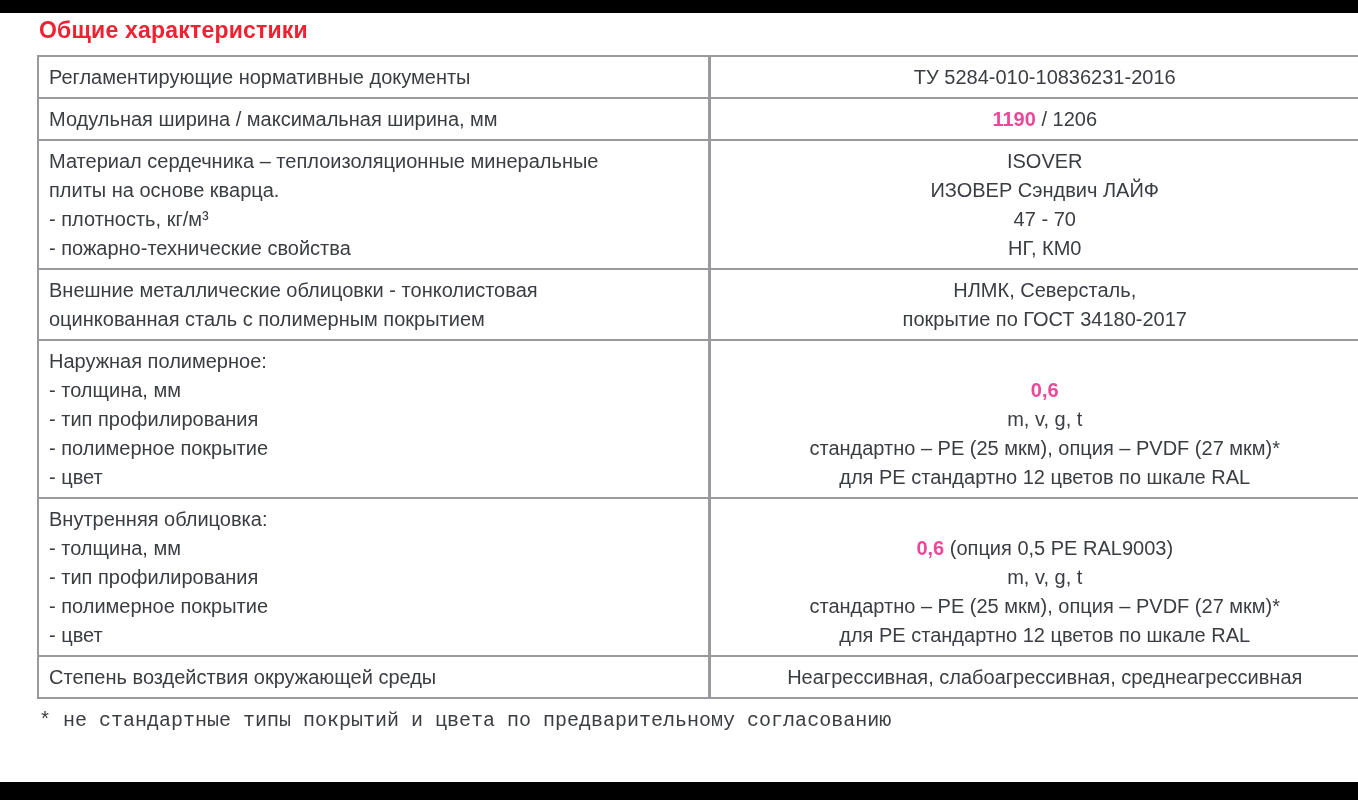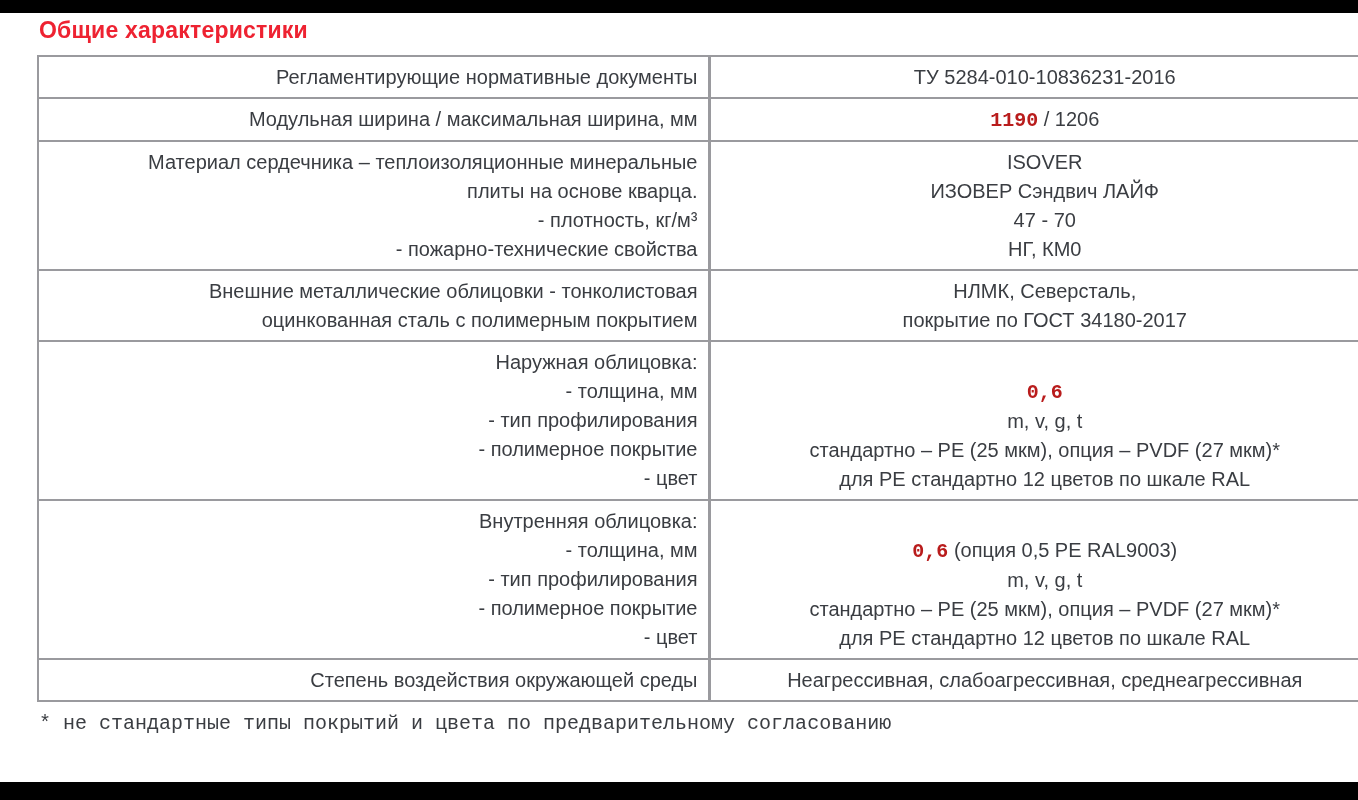--- a/index.html
+++ b/index.html
@@ -43,28 +43,28 @@
   table.spec-table td{
     border:2px solid var(--border);
     vertical-align:top;
     padding:6px 10px 5px 10px;
     font-size:20px;
     line-height:29px;
   }
   table.spec-table td.left{
     width:50%;
     border-right:3px solid var(--border);
-    text-align:right;
+    text-align:left;
   }
   table.spec-table td.right{
     width:50%;
     text-align:center;
   }
   .line{white-space:nowrap;}
-  .bold{font-weight:700;color:#b91c1c;font-family:Liberation Mono, monospace;}
+  .bold{font-weight:700;color:#ec4899;}
   .footnote{
     font-size:20px;
     margin:10px 0 0 10px;
     font-family:Liberation Mono, monospace;
   }
 </style>
 </head>
 <body>
 
 <div class="top-bar"></div>
@@ -109,21 +109,21 @@
             <div class="line"><span>Внешние металлические облицовки - тонколистовая</span></div>
             <div class="line"><span>оцинкованная сталь с полимерным покрытием</span></div>
           </td>
           <td class="right">
             <div class="line"><span>НЛМК, Северсталь,</span></div>
             <div class="line"><span>покрытие по ГОСТ 34180-2017</span></div>
           </td>
         </tr>
         <tr>
           <td class="left">
-            <div class="line"><span>Наружная облицовка:</span></div>
+            <div class="line"><span>Наружная полимерное:</span></div>
             <div class="line"><span>- толщина, мм</span></div>
             <div class="line"><span>- тип профилирования</span></div>
             <div class="line"><span>- полимерное покрытие</span></div>
             <div class="line"><span>- цвет</span></div>
           </td>
           <td class="right">
             <div class="line">&nbsp;</div>
             <div class="line"><span class="bold">0,6</span></div>
             <div class="line"><span>m, v, g, t</span></div>
             <div class="line"><span>стандартно – PE (25 мкм), опция – PVDF (27 мкм)*</span></div>

